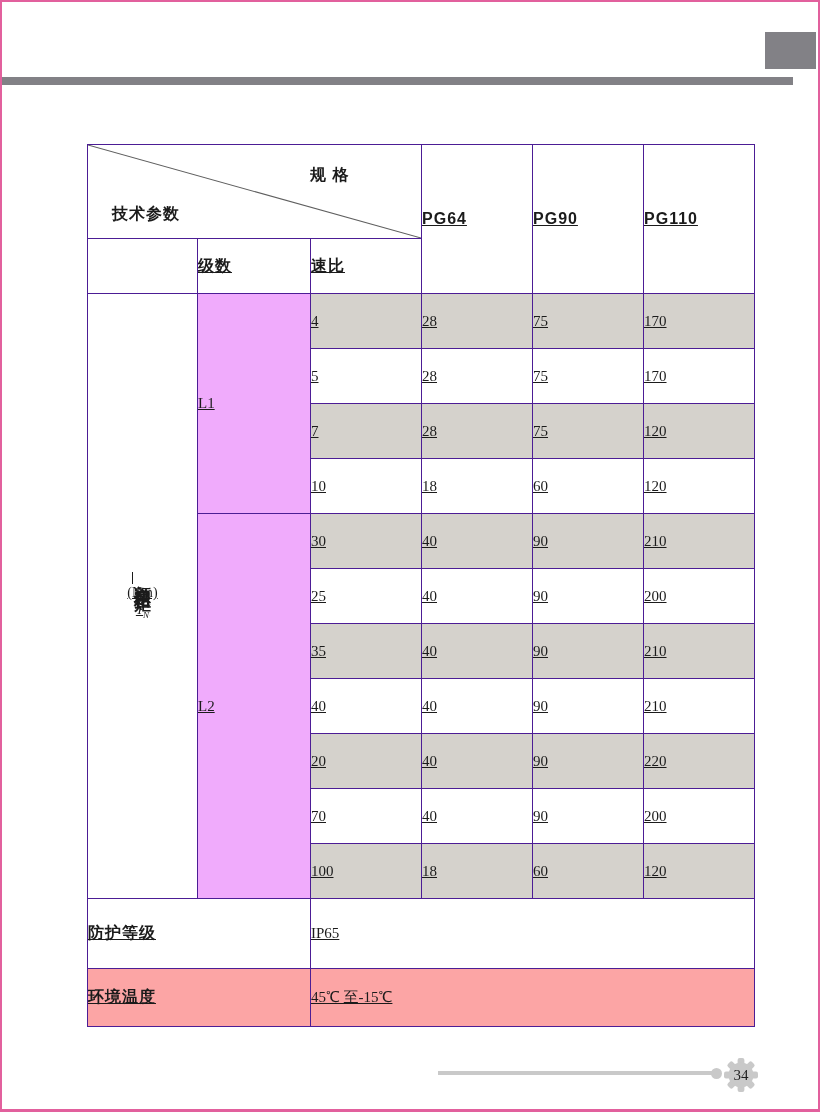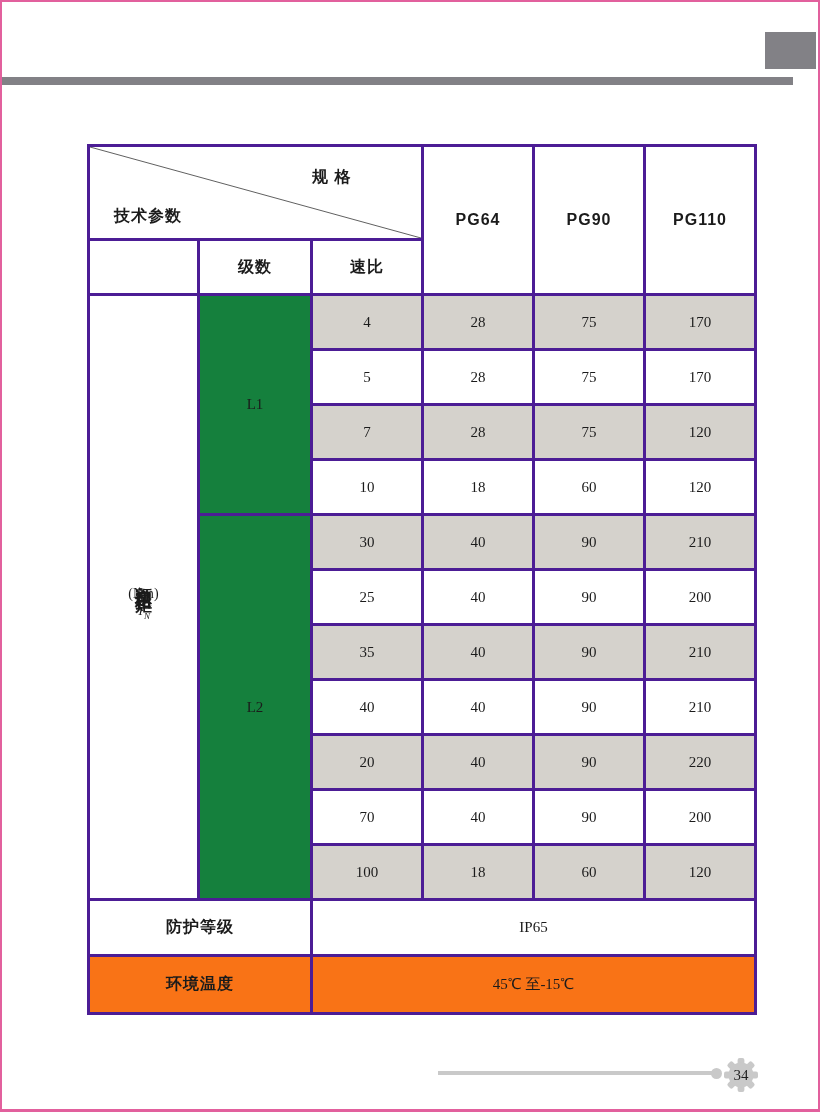--- a/index.html
+++ b/index.html
@@ -15,37 +15,37 @@
     overflow:hidden;
   }
 
   
   .top-square { position:absolute; left:763px; top:30px; width:51px; height:37px; background:#828186; }
   .top-bar    { position:absolute; left:0;     top:75px; width:791px; height:8px; background:#828186; }
 
   
   table.spec { position:absolute; left:85px; top:142px; width:667px;
                border-collapse:collapse; table-layout:fixed; }
-  table.spec td { border:3px solid #4c1d95; text-align:center; vertical-align:middle;
-                  padding:0; overflow:hidden; }
+  table.spec td { border:1px solid #4c1d95; vertical-align:middle;
+                  padding:0; overflow:hidden;text-decoration:underline; }
 
   tr.hrow1 { height:94px; }
   tr.hrow2 { height:55px; }
   tr.drow  { height:55px; }
-  tr.frow1 { height:56px; }
+  tr.frow1 { height:70px; }
   tr.frow2 { height:58px; }
 
   .zh  { font-weight:bold; font-size:16px; letter-spacing:1px; }
   .num { font-family:"Liberation Serif", serif; font-size:15px; font-weight:normal; }
   .pg  { font-weight:bold; font-size:16px; letter-spacing:1px;margin-top:19px; }
 
   
   tr.sh td.c      { background:#d5d2cc; }
-  td.stage-cell   { background:#15803d; font-family:"Liberation Serif", serif; font-size:15px; }
-  tr.frow2 td     { background:#f97316; }
+  td.stage-cell   { background:#f0abfc; font-family:"Liberation Serif", serif; font-size:15px; }
+  tr.frow2 td     { background:#fca5a5; }
 
   
   td.diag { position:relative; }
   td.diag svg.diag-line { position:absolute; left:0; top:0; width:100%; height:100%; display:block; }
   .diag-top    { position:absolute; left:222px; top:20px;  }
   .diag-bottom { position:absolute; left:24px;  top:59px;  }
 
   
   td.torque-cell { background:#ffffff; }
   .torque { display:flex; flex-direction:column; align-items:center; justify-content:center; gap:1px; }

